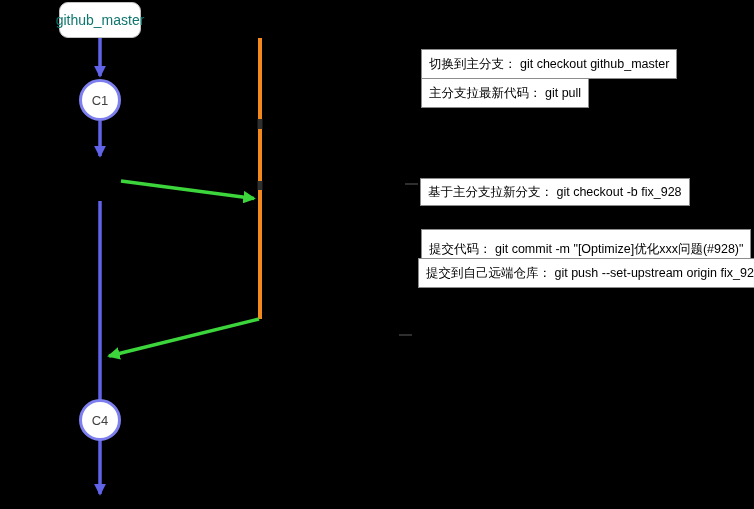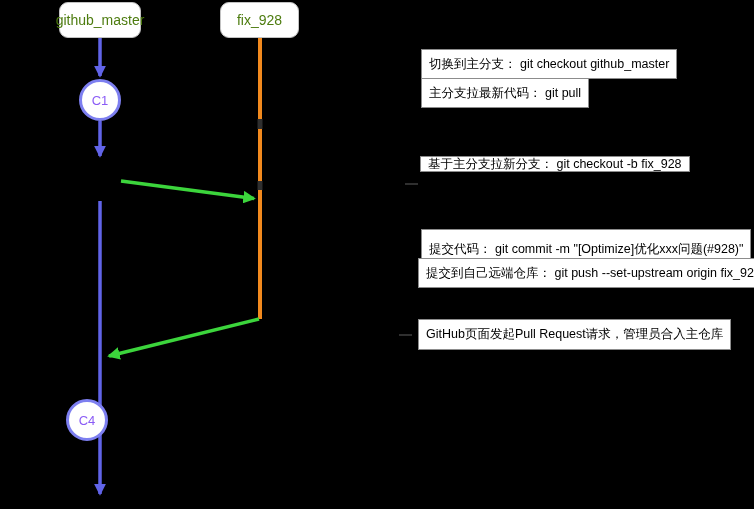--- a/index.html
+++ b/index.html
@@ -23,58 +23,58 @@
   .branch-box {
     position: absolute;
     box-sizing: border-box;
     background: #ffffff;
     border: 1px solid #c2c2c2;
     border-radius: 9px;
     display: flex;
     align-items: center;
     justify-content: center;
     font-size: 14px;
-    color: #4d7c0f;
+    color: #0f766e;
   }
   .branch-box.master { left: 59px; top: 2px; width: 82px; height: 36px; }
   .branch-box.feature { left: 220px; top: 2px; width: 79px; height: 36px; }
   .node {
     position: absolute;
     box-sizing: border-box;
     width: 42px;
     height: 42px;
     border-radius: 50%;
     background: #ffffff;
     display: flex;
     align-items: center;
     justify-content: center;
     font-size: 13px;
-    color: #8b5cf6;
+    color: #404040;
   }
   .node.blue { border: 3px solid #7d7ff0; }
   .node.orange { border: 3px solid #f08b23; }
   .node.c1 { left: 79px; top: 79px; }
   .node.c2 { left: 79px; top: 159px; }
   .node.c3 { left: 239px; top: 239px; }
-  .node.c4 { left: 66px; top: 399px; text-align: center; }
+  .node.c4 { left: 79px; top: 399px; text-align: center; }
   .ann {
     position: absolute;
     box-sizing: border-box;
     background: #ffffff;
     border: 1px solid #8c8c8c;
     display: inline-flex;
     align-items: center;
     padding: 0 7px;
     white-space: nowrap;
     font-size: 12.5px;
     color: #000000;
   }
   .ann.a1 { left: 421px; top: 49px;  height: 30px; }
   .ann.a2 { left: 421px; top: 78px;  height: 30px; }
-  .ann.a3 { left: 420px; top: 156px; height: 16px; }
+  .ann.a3 { left: 420px; top: 178px; height: 28px; }
   .ann.a4 { left: 421px; top: 229px; height: 41px; }
   .ann.a5 { left: 418px; top: 258px; height: 30px; }
   .ann.a6 { left: 418px; top: 319px; height: 31px; }
 </style>
 </head>
 <body>
 
 <div class="canvas">
 
   <svg class="edges" width="754" height="509" viewBox="0 0 754 509">
@@ -100,31 +100,27 @@
 
     <line x1="259" y1="319" x2="109" y2="356" stroke="#3cd53c" stroke-width="3.5" marker-end="url(#arrow-green)"></line>
 
     <line x1="405" y1="184" x2="418" y2="184" stroke="#2f2f2f" stroke-width="2"></line>
     <line x1="399" y1="335" x2="412" y2="335" stroke="#2f2f2f" stroke-width="2"></line>
   </svg>
 
   <div class="branch-box master">
     <span>github_master</span>
   </div>
-  <div class="branch-box feature">
-    <span>fix_928</span>
-  </div>
 
   <div class="node blue c1">
     <span>C1</span>
   </div>
   <div class="node blue c4">
     <span>C4</span>
   </div>
 
   <div class="ann a2">主分支拉最新代码： git pull</div>
   <div class="ann a1">切换到主分支： git checkout github_master</div>
   <div class="ann a3">基于主分支拉新分支： git checkout -b fix_928</div>
   <div class="ann a4">提交代码： git commit -m "[Optimize]优化xxx问题(#928)"</div>
   <div class="ann a5">提交到自己远端仓库： git push --set-upstream origin fix_928</div>
-  <div class="ann a6">GitHub页面发起Pull Request请求，管理员合入主仓库</div>
 
 </div>
 
 </body></html>

